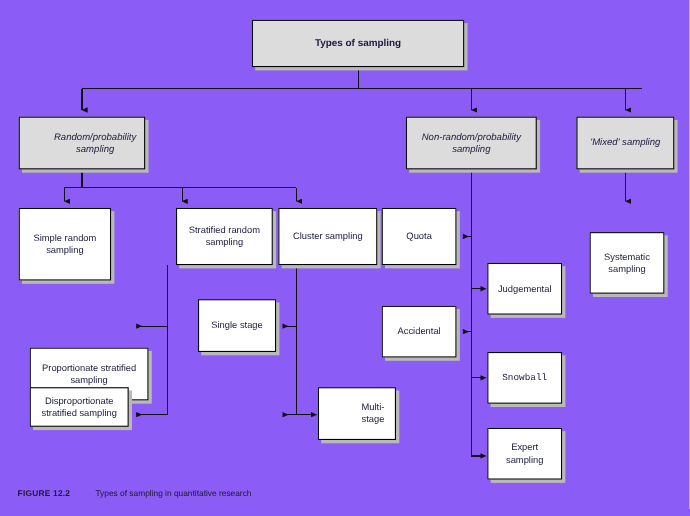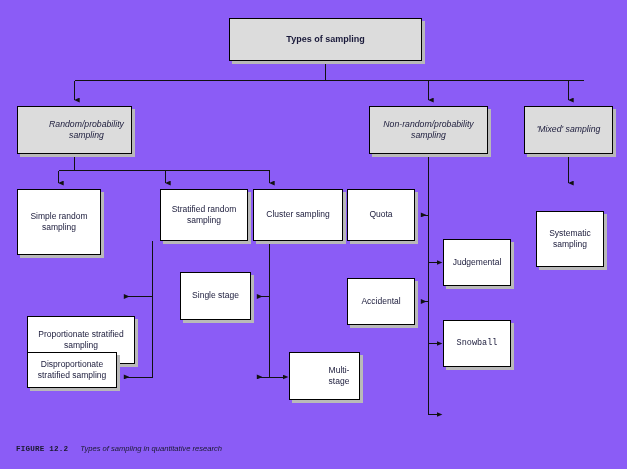--- a/index.html
+++ b/index.html
@@ -56,25 +56,23 @@
     position: absolute;
     left: 16px;
     top: 444px;
     font-size: 7.6px;
     color: #1a1a2e;
     white-space: nowrap;
   }
   .caption .cap-label {
     font-weight: bold;
     letter-spacing: 0.2px;
-    font-family: Liberation Mono, monospace;
   }
   .caption .cap-text {
-    font-style: italic;
-    margin-left: 12px;
+    margin-left: 23px;
   }
 </style>
 </head>
 <body>
 
 <div id="figure-root">
 
   <svg id="connector-layer" viewBox="0 0 627 469">
     <defs>
       <marker id="arrow-down" markerWidth="7" markerHeight="7" refX="2.4" refY="5.2" orient="auto" markerUnits="userSpaceOnUse">
@@ -131,20 +129,21 @@
 
   <div class="node level-2" style="left:17px;top:189px;width:84px;height:66px;">Simple random sampling</div>
   <div class="node level-2" style="left:122px;top:189px;width:88px;height:52px;margin-left:38px;">Stratified random sampling</div>
   <div class="node level-2" style="left:253px;top:189px;width:90px;height:52px;">Cluster sampling</div>
   <div class="node level-2" style="left:347px;top:189px;width:68px;height:52px;">Quota</div>
   <div class="node level-2" style="left:536px;top:189px;width:68px;height:56px;margin-top:22px;">Systematic sampling</div>
 
   <div class="node level-2" style="left:443px;top:239px;width:68px;height:47px;">Judgemental</div>
   <div class="node level-2" style="left:347px;top:278px;width:68px;height:47px;">Accidental</div>
   <div class="node level-2" style="left:443px;top:320px;width:68px;height:47px;font-family:Liberation Mono, monospace;">Snowball</div>
+  <div class="node level-2" style="left:443px;top:389px;width:68px;height:47px;">Expert sampling</div>
 
   <div class="node level-2" style="left:27px;top:272px;width:108px;height:48px;margin-top:44px;">Proportionate stratified sampling</div>
   <div class="node level-2" style="left:27px;top:352px;width:90px;height:36px;">Disproportionate stratified sampling</div>
   <div class="node level-2" style="left:180px;top:272px;width:71px;height:48px;">Single stage</div>
   <div class="node level-2" style="left:289px;top:352px;width:71px;height:48px;padding-left:32px;">Multi- stage</div>
 
   <div class="caption">
     <span class="cap-label">FIGURE 12.2</span><span class="cap-text">Types of sampling in quantitative research</span>
   </div>
 

